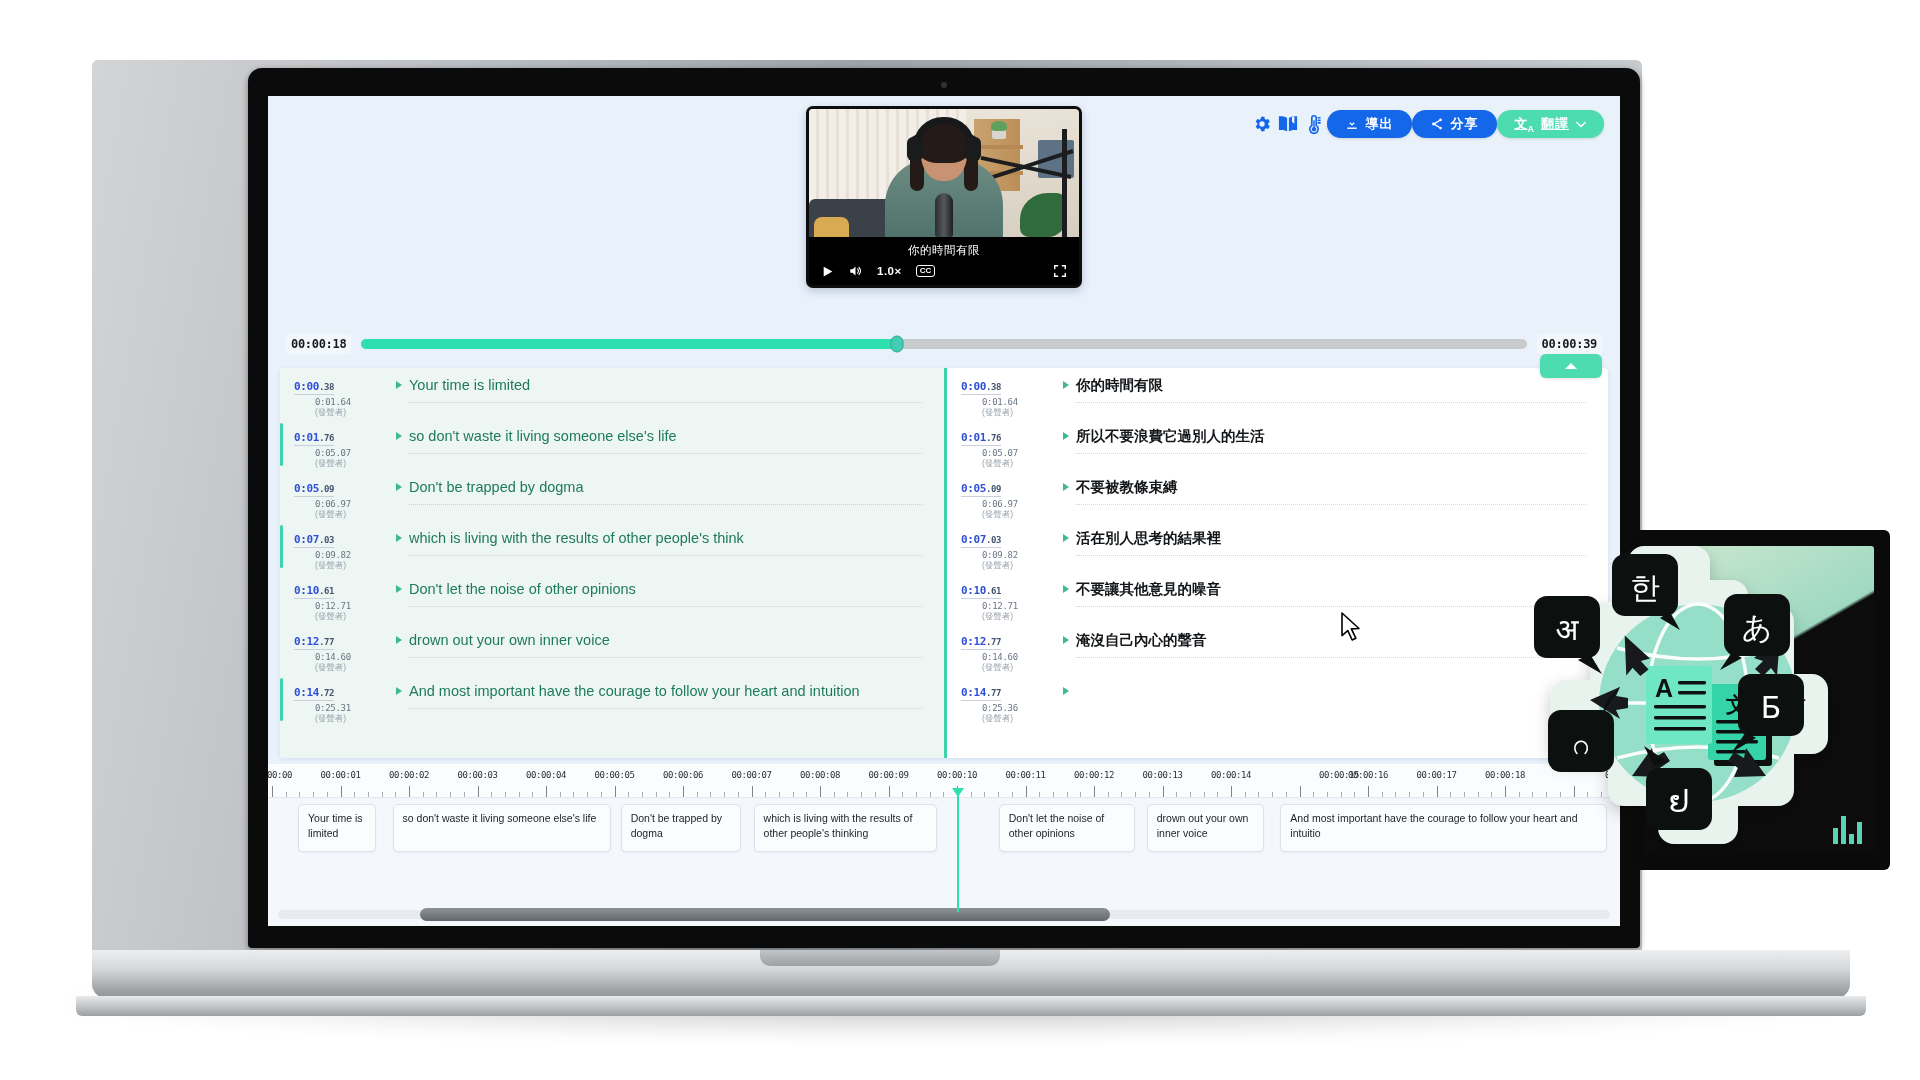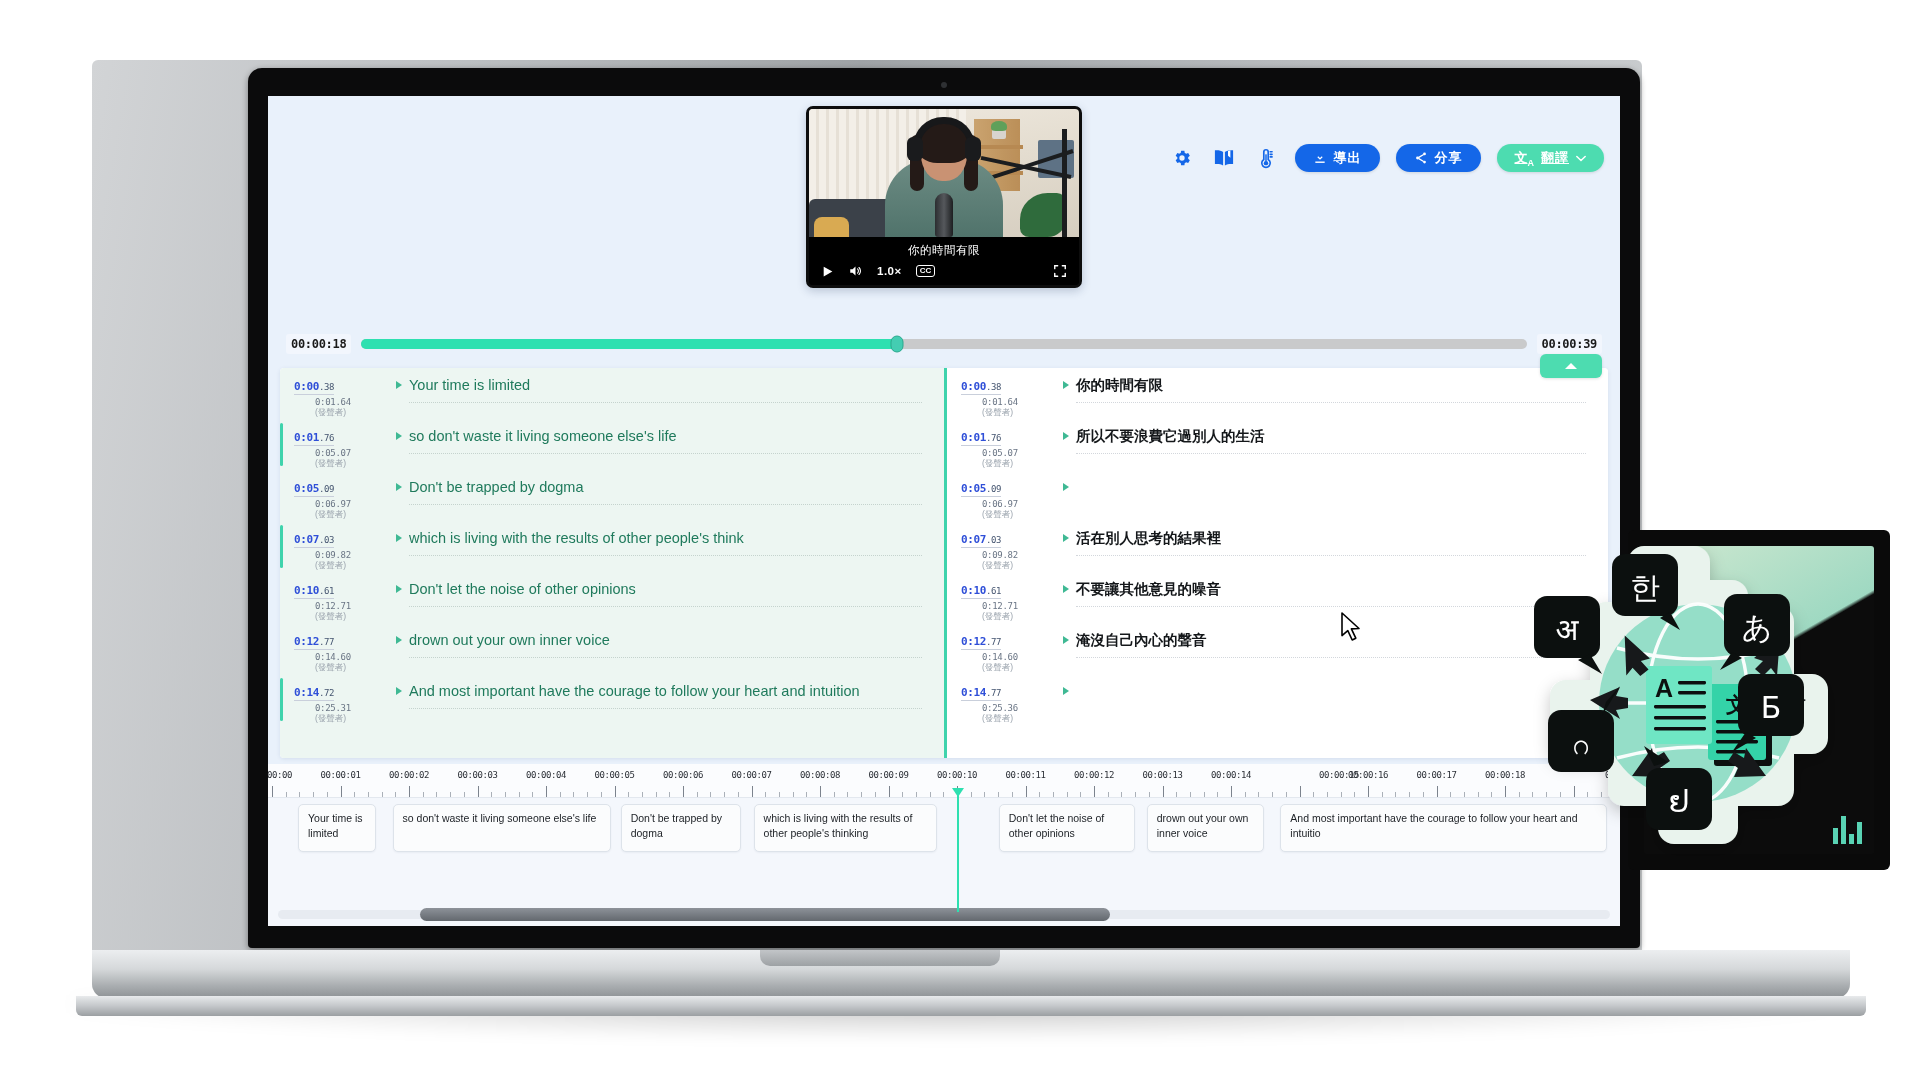--- a/index.html
+++ b/index.html
@@ -100,21 +100,21 @@
     border-bottom: 4px solid transparent;
   }
   .title-text {
     margin-left: 16px;
     color: #2f4fd8; font-weight: bold; font-size: 13.5px;
     white-space: nowrap;
   }
 
   .header-tools {
     position: absolute; right: 16px; top: 14px;
-    display: flex; align-items: center; gap: 16px; margin-top: 34px;
+    display: flex; align-items: center; gap: 0;
   }
   .icon-btn { width: 26px; height: 26px; display:flex; align-items:center; justify-content:center; }
   .icon-btn svg { display:block; }
 
   .pill-btn {
     height: 28px; border-radius: 14px;
     display: flex; align-items: center; justify-content: center; gap: 7px;
     padding: 0 18px;
     color: #fff; font-size: 13px; font-weight: bold;
     white-space: nowrap;
@@ -280,21 +280,21 @@
     position: absolute; left: 0; top: 4px; bottom: 4px; width: 3px;
     background: #3fd3ac; border-radius: 2px;
   }
   .stamp-col { width: 102px; flex: none; padding-top: 1px; }
   .t-start {
     font-family: "DejaVu Sans Mono", monospace;
     font-size: 11px; color: #2f4fd8; font-weight: bold;
     border-bottom: 1px solid #c9cfdb; display: inline-block;
     padding-bottom: 1px; letter-spacing: -0.4px;
   }
-  .t-start .frac { font-size: 9px; color: #44546f; font-weight: normal; }
+  .t-start .frac { font-size: 9px; color: #44546f; font-weight: bold; }
   .t-end {
     font-family: "DejaVu Sans Mono", monospace;
     font-size: 9px; color: #6a7585; margin-left: 21px; display: block; margin-top: 2px;
     letter-spacing: -0.3px;
   }
   .spk { font-size: 8.5px; color: #9aa3ad; margin-left: 21px; display:block; margin-top: 0px; }
   .play-tri {
     flex: none; margin: 6px 7px 0 0;
     width:0;height:0;border-left:6px solid #3fb994;
     border-top:4px solid transparent;border-bottom:4px solid transparent;
@@ -565,20 +565,23 @@
           <div class="seg">
             <div class="stamp-col"><span class="t-start">0:01<span class="frac">.76</span></span><span class="t-end">0:05.07</span><span class="spk">(發聲者)</span></div>
             <span class="play-tri"></span>
             <div class="seg-text-wrap">
               <div class="seg-text-zh">所以不要浪費它過別人的生活</div>
             </div>
           </div>
           <div class="seg">
             <div class="stamp-col"><span class="t-start">0:05<span class="frac">.09</span></span><span class="t-end">0:06.97</span><span class="spk">(發聲者)</span></div>
             <span class="play-tri"></span>
+            <div class="seg-text-wrap">
+              <div class="seg-text-zh">不要被教條束縛</div>
+            </div>
           </div>
           <div class="seg">
             <div class="stamp-col"><span class="t-start">0:07<span class="frac">.03</span></span><span class="t-end">0:09.82</span><span class="spk">(發聲者)</span></div>
             <span class="play-tri"></span>
             <div class="seg-text-wrap">
               <div class="seg-text-zh">活在別人思考的結果裡</div>
             </div>
           </div>
           <div class="seg">
             <div class="stamp-col"><span class="t-start">0:10<span class="frac">.61</span></span><span class="t-end">0:12.71</span><span class="spk">(發聲者)</span></div>

